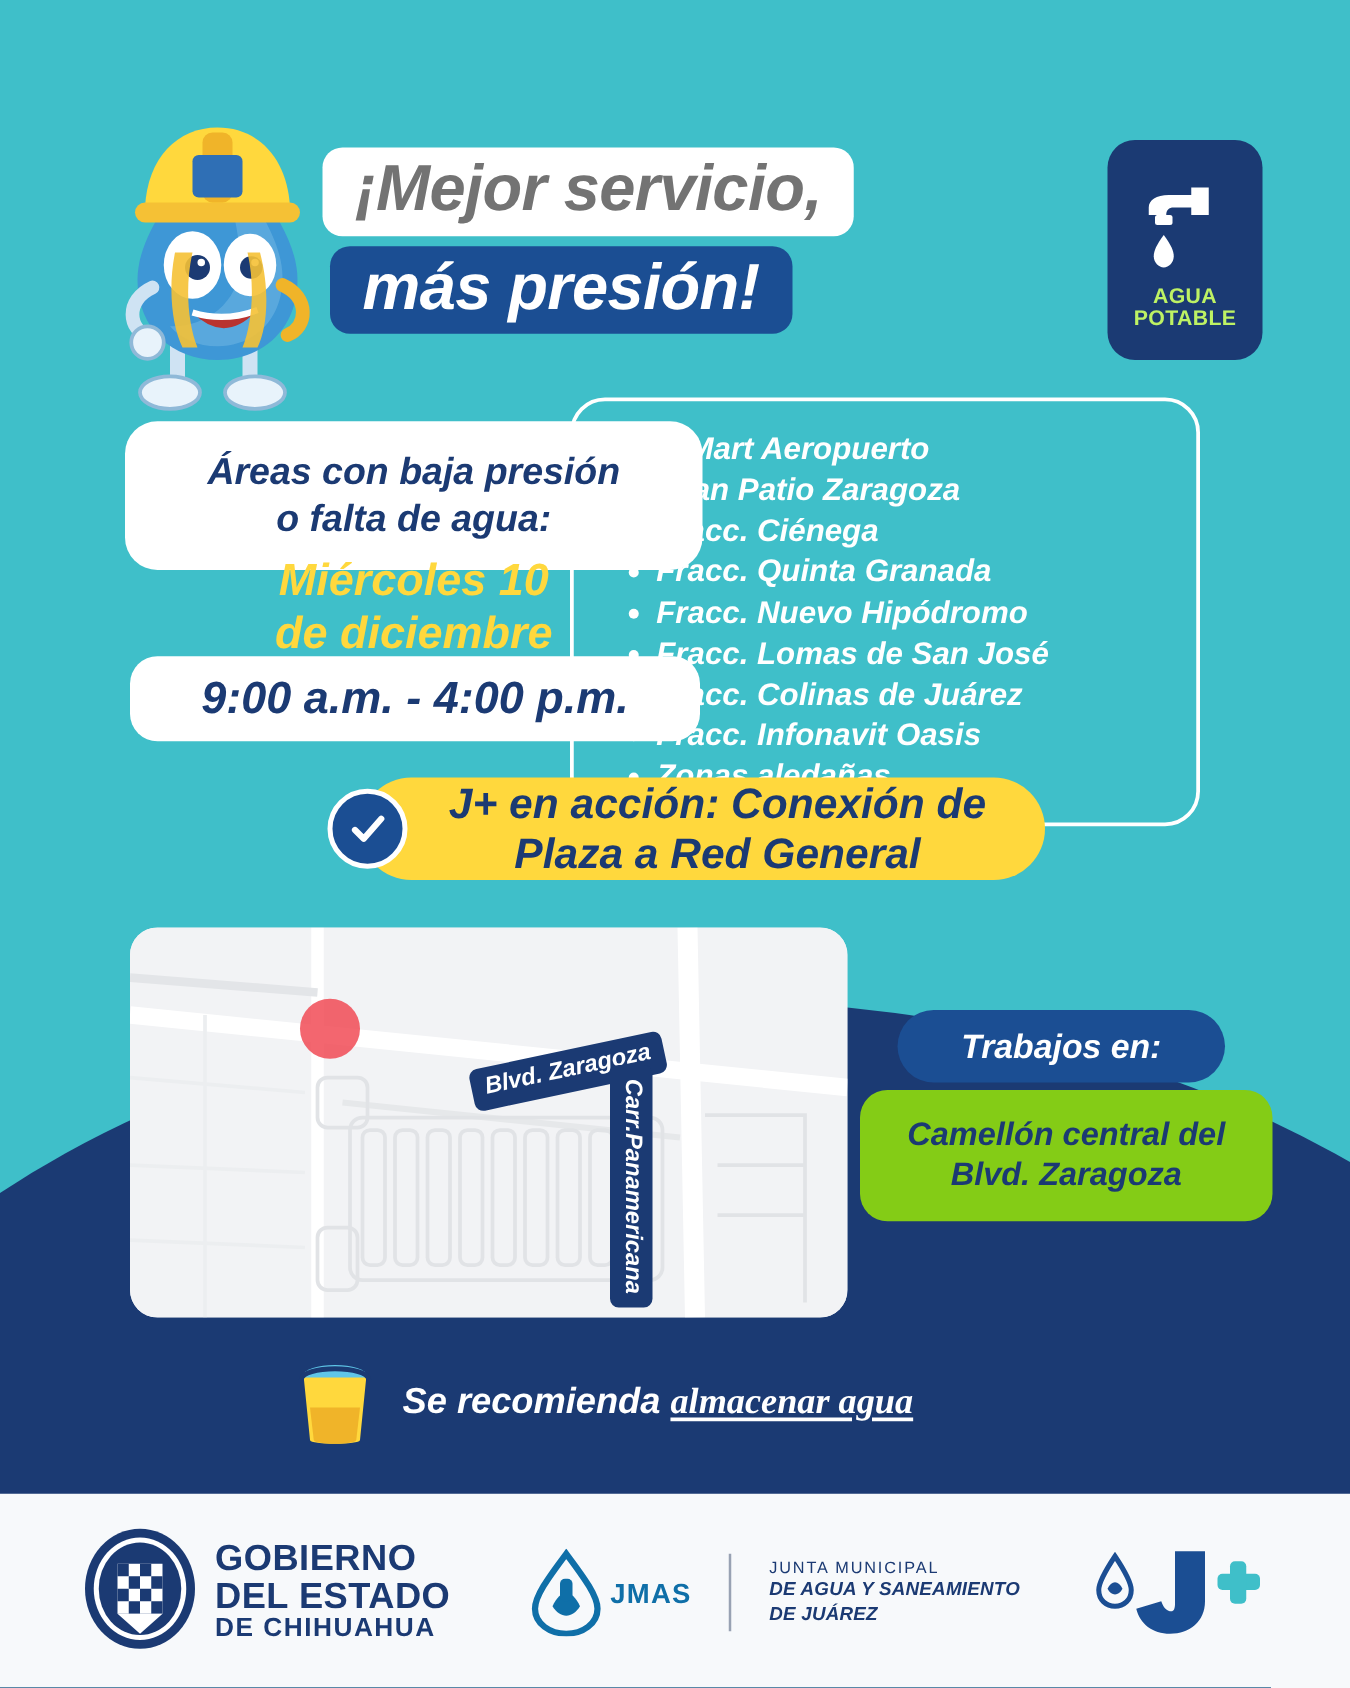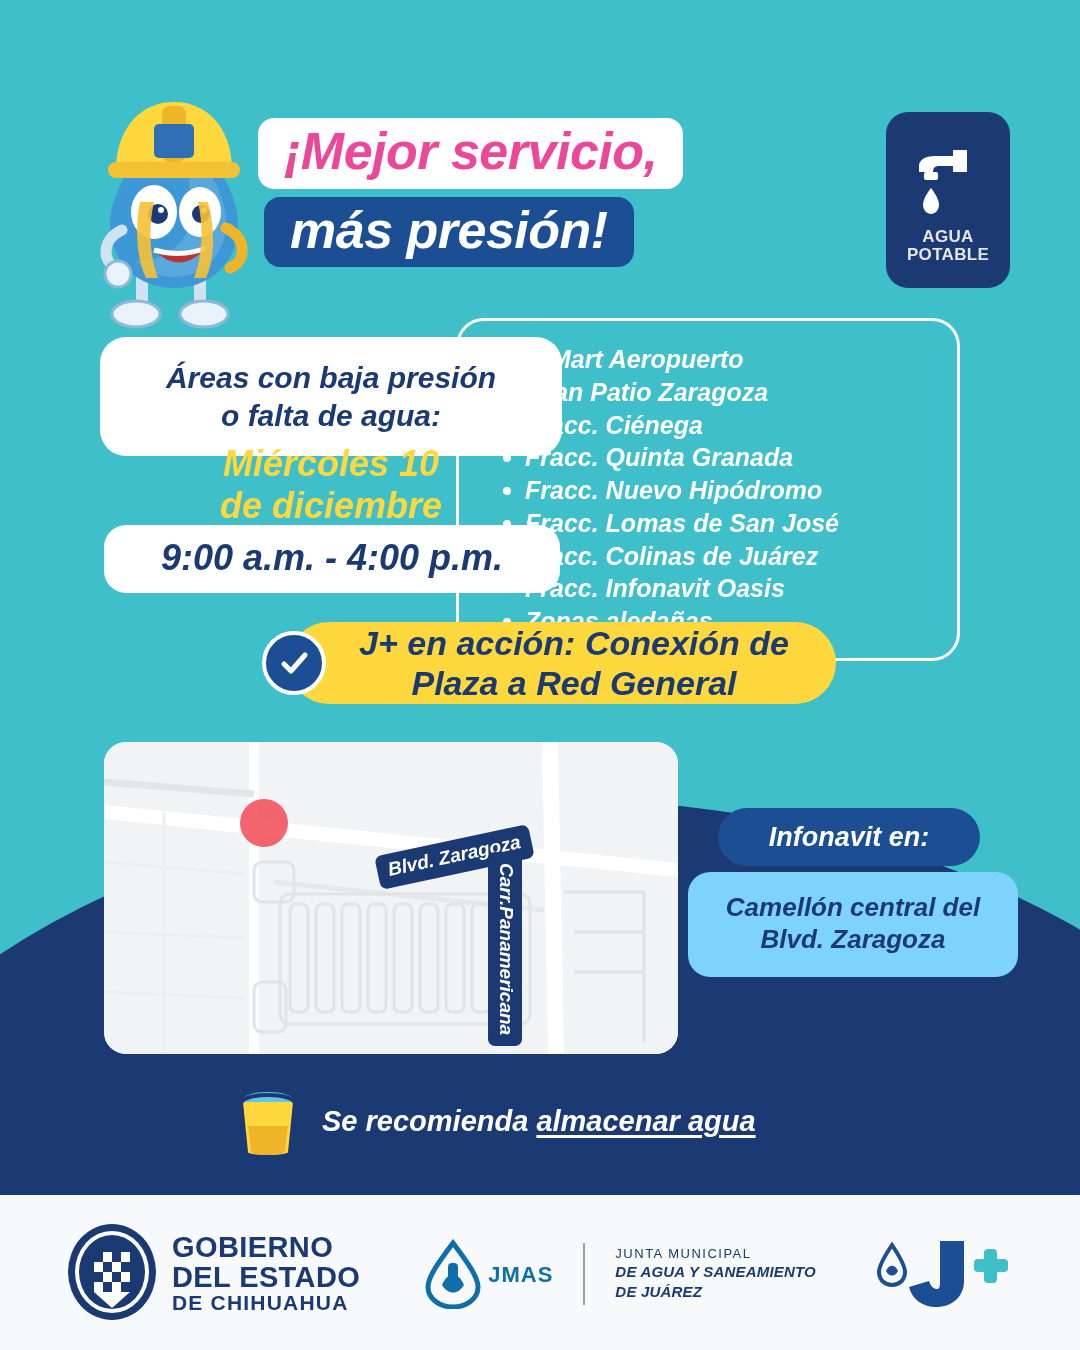--- a/index.html
+++ b/index.html
@@ -45,36 +45,36 @@
     font-size: 52px;
     font-weight: 800;
     font-style: italic;
     letter-spacing: -0.5px;
     padding: 6px 26px 10px 26px;
     border-radius: 16px;
     line-height: 1.05;
   }
   .title-line.one {
     background: #ffffff;
-    color: #ec4899;
+    color: #737373;
   }
   .title-line.two {
     background: #1b4e93;
     color: #ffffff;
     margin-top: 8px;
     margin-left: 6px;
   }
 
   .badge-agua {
     position: absolute;
     right: 70px; top: 112px;
     width: 124px; height: 176px;
     background: #1b3a73;
     border-radius: 22px;
-    color: #e5e5e5;
+    color: #bef264;
     display: flex;
     flex-direction: column;
     align-items: center;
     justify-content: center;
     padding-top: 6px;
   }
   .badge-agua .tap { width: 78px; height: 78px; }
   .badge-agua .lbl {
     font-size: 17px;
     font-weight: 800;
@@ -246,21 +246,21 @@
     color: #fff;
     font-size: 27px;
     font-weight: 800;
     font-style: italic;
     z-index: 3;
   }
   .trabajos-card {
     position: absolute;
     left: 688px; top: 872px;
     width: 330px;
-    background: #7dd3fc;
+    background: #84cc16;
     border-radius: 22px;
     padding: 20px 16px 22px;
     text-align: center;
     color: #1b3a73;
     font-size: 26px;
     font-weight: 800;
     font-style: italic;
     line-height: 1.22;
     z-index: 3;
   }
@@ -276,21 +276,21 @@
     z-index: 3;
   }
   .bucket { width: 72px; height: 78px; flex: 0 0 72px; }
   .rec-text {
     color: #ffffff;
     font-size: 29px;
     font-weight: 800;
     font-style: italic;
     line-height: 1.25;
   }
-  .rec-text u { text-decoration: underline; text-decoration-thickness: 3px; text-underline-offset: 4px; }
+  .rec-text u { text-decoration: underline; text-decoration-thickness: 3px; text-underline-offset: 4px; font-family: Liberation Serif, serif; }
 
   
   .footer {
     position: absolute;
     left: 0; bottom: 0;
     width: 1080px; height: 153px;
     display: flex;
     align-items: center;
     justify-content: center;
     gap: 58px;
@@ -437,21 +437,21 @@
       <path d="M0 190 L140 196"></path>
       <path d="M0 250 L140 256"></path>
       <path d="M60 70 L60 312"></path>
     </g>
   </svg>
   <div class="map-dot"></div>
   <div class="map-label zaragoza">Blvd. Zaragoza</div>
   <div class="map-label pana">Carr.Panamericana</div>
 </div>
 
-<div class="trabajos-pill">Infonavit en:</div>
+<div class="trabajos-pill">Trabajos en:</div>
 <div class="trabajos-card" style="white-space: pre-line;">Camellón central del
 Blvd. Zaragoza</div>
 
 <div class="rec-row">
   <span class="bucket">
     <svg viewBox="0 0 72 78" width="72" height="78">
       <ellipse cx="36" cy="20" rx="27" ry="9" fill="#1b3a73"></ellipse>
       <ellipse cx="36" cy="18" rx="25" ry="8" fill="#5fc6e8"></ellipse>
       <path d="M11 20 L16 70 C16 74 56 74 56 70 L61 20 Z" fill="#ffd83d"></path>
       <path d="M16 44 L56 44 L53 70 C52 74 20 74 19 70 Z" fill="#f0b429"></path>

